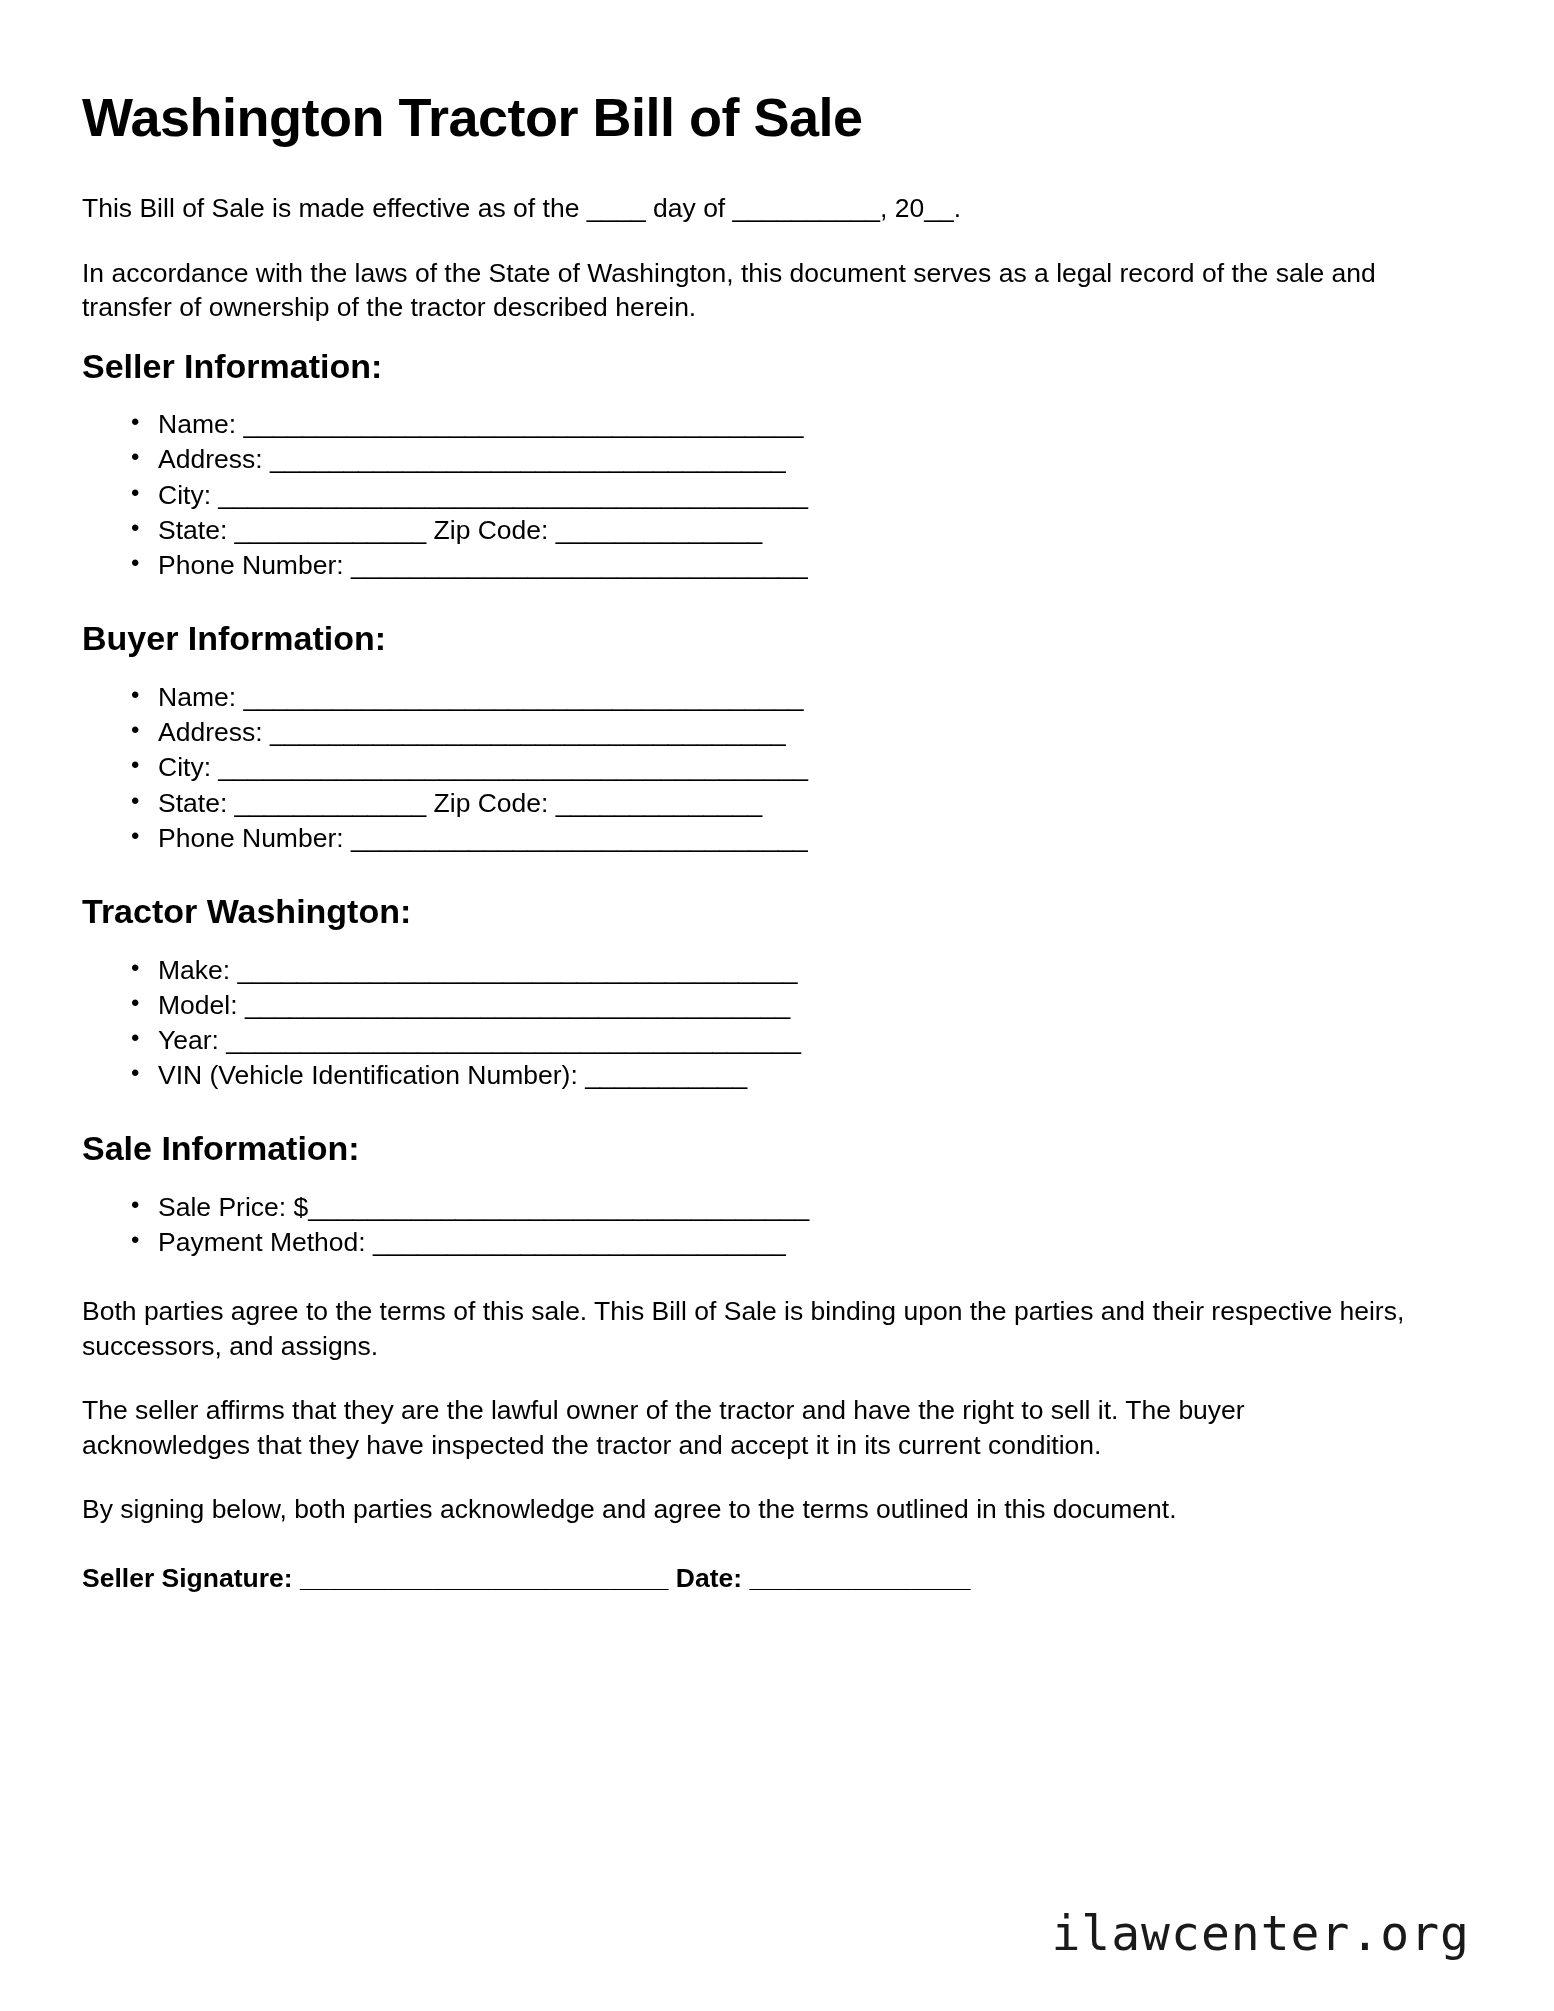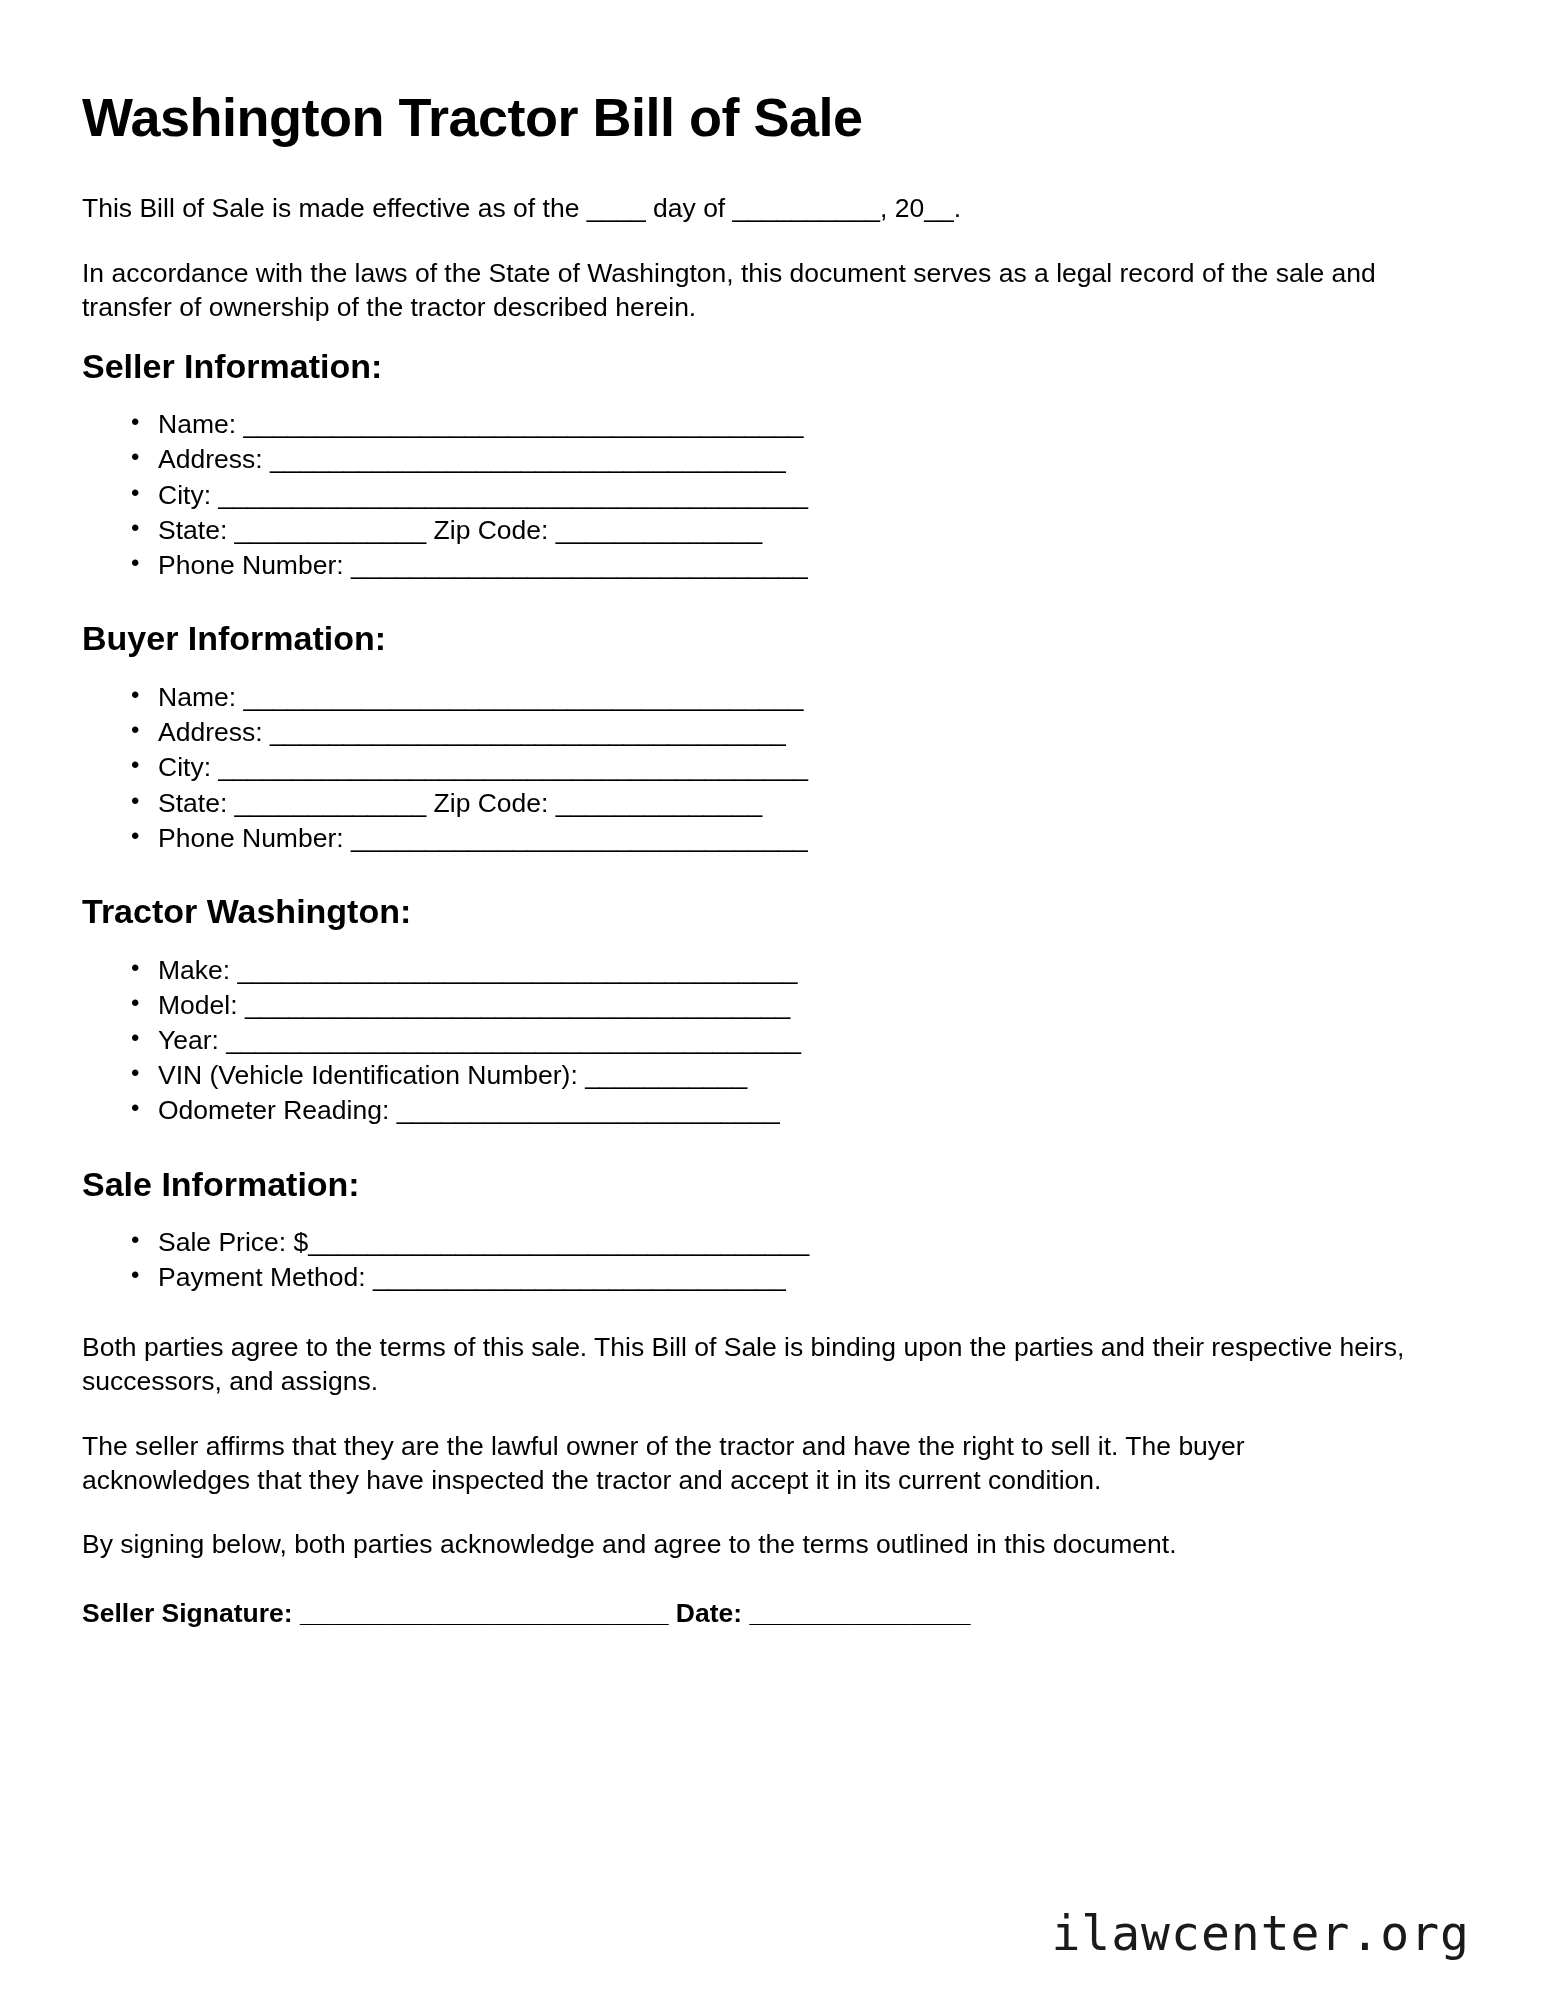--- a/index.html
+++ b/index.html
@@ -123,21 +123,20 @@
       <li>State: _____________ Zip Code: ______________</li>
       <li>Phone Number: _______________________________</li>
     </ul>
 
     <h2 class="section-head">Tractor Washington:</h2>
     <ul class="fields">
       <li>Make: ______________________________________</li>
       <li>Model: _____________________________________</li>
       <li>Year: _______________________________________</li>
       <li>VIN (Vehicle Identification Number): ___________</li>
-      <li>Odometer Reading: __________________________</li>
     </ul>
 
     <h2 class="section-head">Sale Information:</h2>
     <ul class="fields">
       <li>Sale Price: $__________________________________</li>
       <li>Payment Method: ____________________________</li>
     </ul>
 
     <p class="para">Both parties agree to the terms of this sale. This Bill of Sale is binding upon the parties and their respective heirs, successors, and assigns.</p>
 

